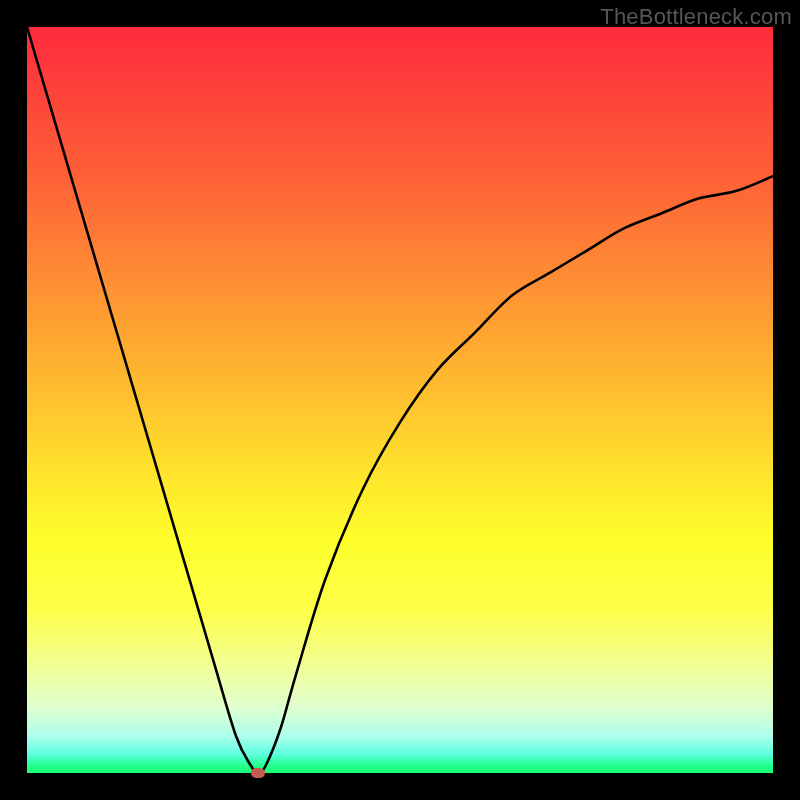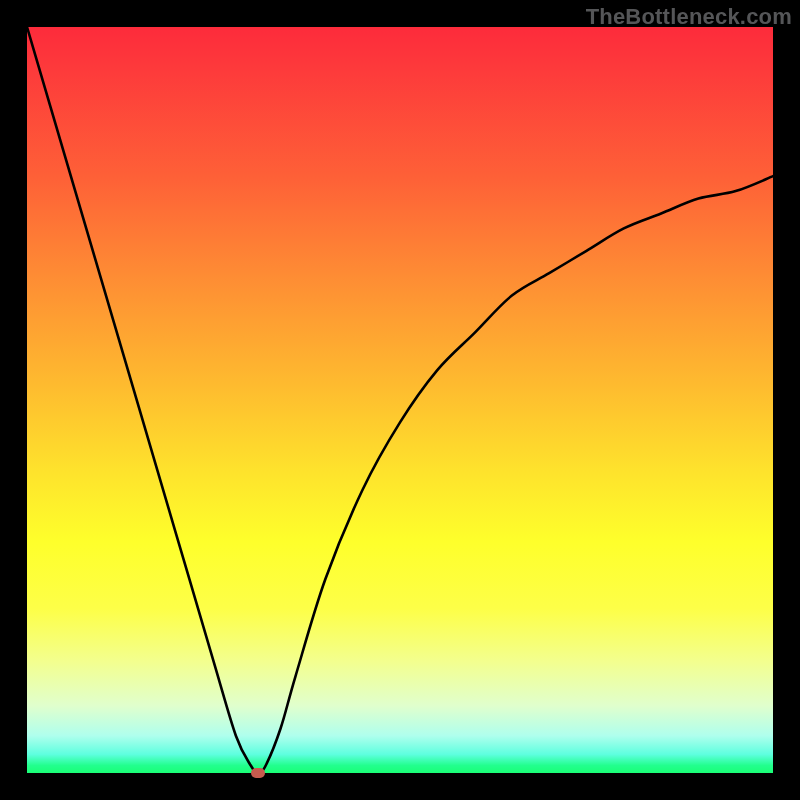--- a/index.html
+++ b/index.html
@@ -57,21 +57,21 @@
     border-radius: 5px;
     transform: translate(-50%, -50%);
   }
   .watermark {
     position: absolute;
     top: 4px;
     right: 8px;
     color: #555658;
     font-size: 22px;
     letter-spacing: 0.2px;
-    font-weight: 700;
+    font-weight: 400;
   }
 </style>
 </head>
 <body>
 
 <div class="watermark">TheBottleneck.com</div>
 
 <div class="frame">
   <div class="gradient"></div>
   <svg class="curve" viewBox="0 0 746 746" preserveAspectRatio="none">

